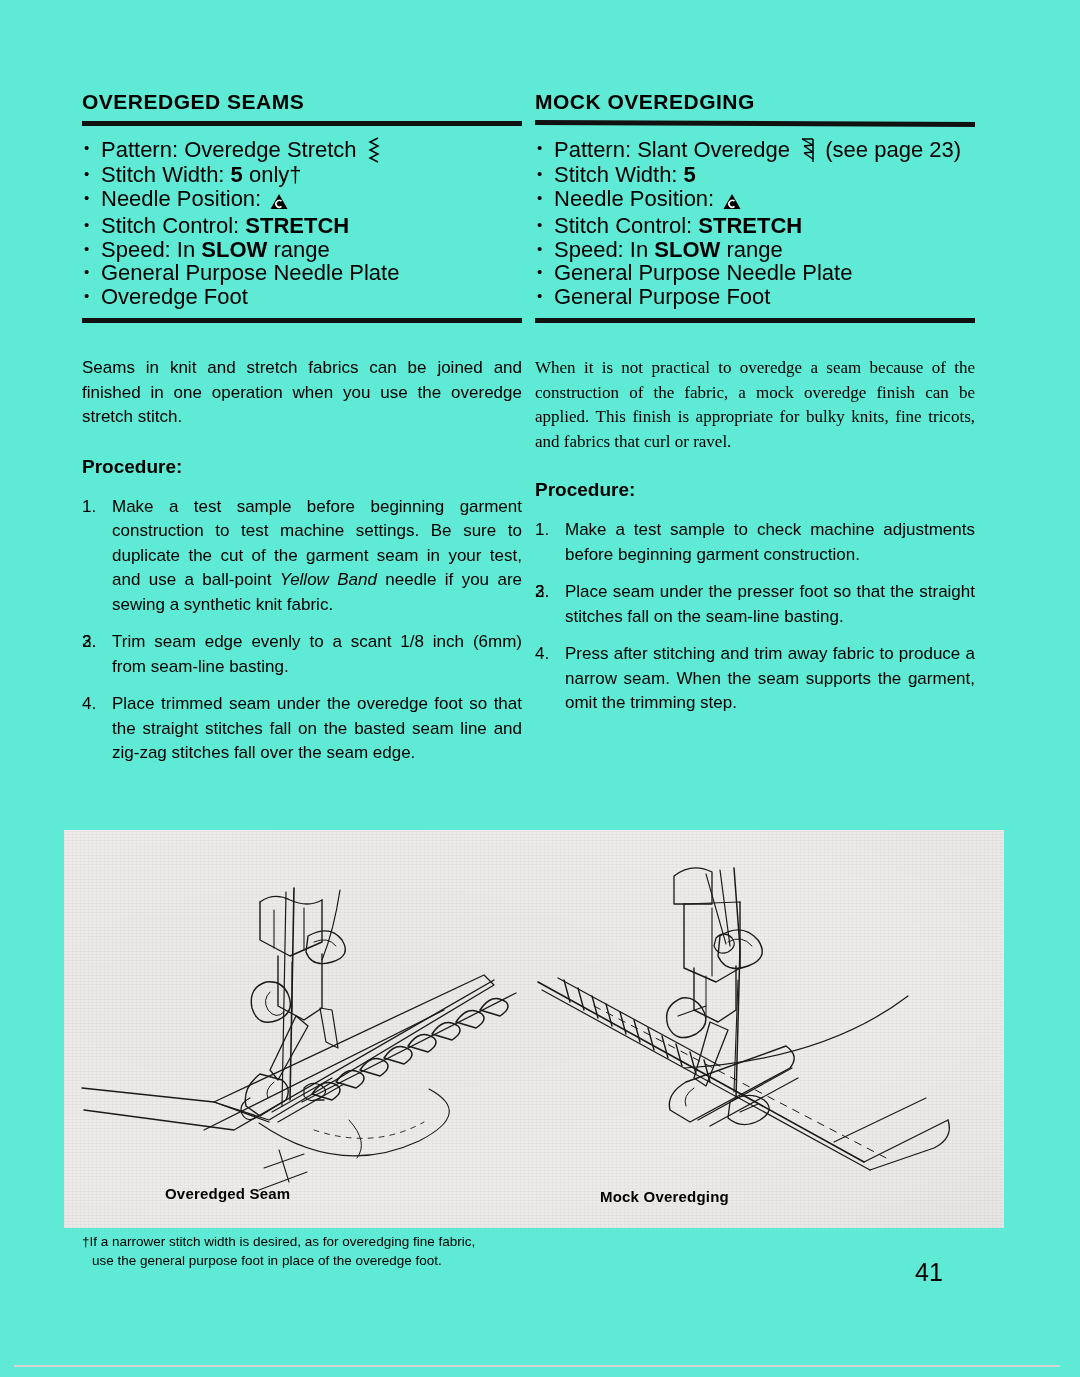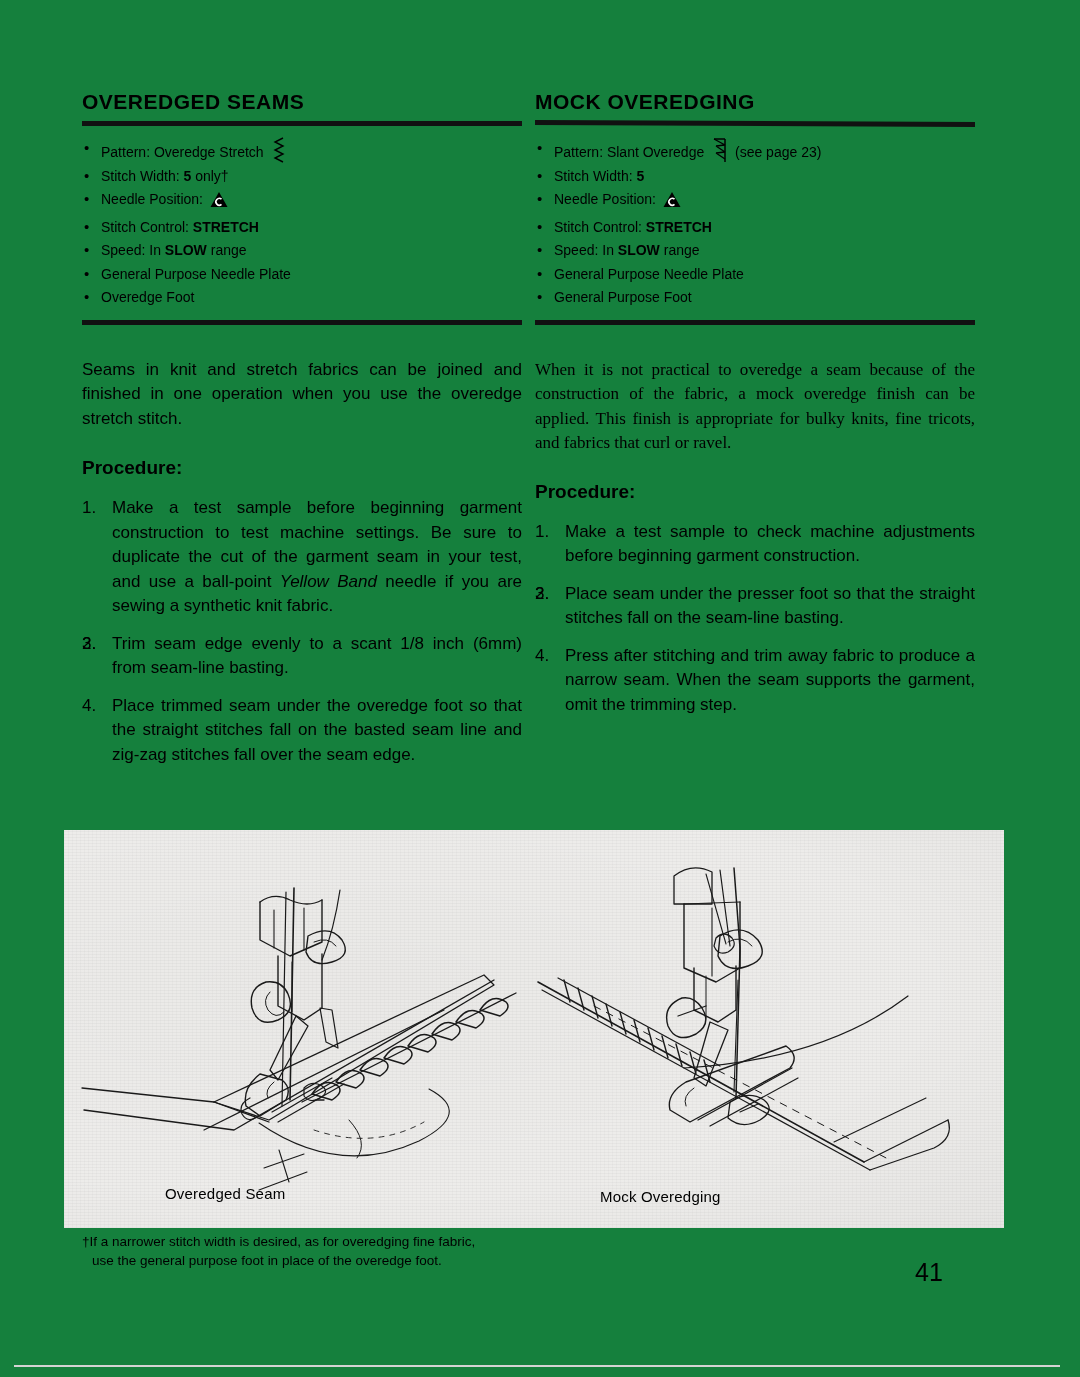--- a/index.html
+++ b/index.html
@@ -14,21 +14,21 @@
     font-family: "Liberation Sans", sans-serif;
     color: #000000;
     overflow: hidden;
   }
 
   .page {
     position: absolute;
     left: 0; top: 0;
     width: 1080px;
     height: 1377px;
-    background: #15803d;
+    background: #5eead4;
   }
   .col {
     position: absolute;
     top: 0;
     width: 440px;
   }
   .col-left  { left: 82px; }
   .col-right { left: 535px; }
 
   
@@ -50,21 +50,21 @@
   }
   .rule.thin-right { transform: skewY(0.25deg); }
 
   
   .spec-list {
     list-style: none;
     margin: 0;
     padding: 11px 0 10px 0;
   }
   .spec-list li {
-    font-size: 14px;
+    font-size: 22px;
     line-height: 23.5px;
     padding-left: 19px;
     position: relative;
     white-space: nowrap;
   }
   .spec-list li::before {
     content: "\2022";
     position: absolute;
     left: 2px;
     top: -1px;
@@ -154,21 +154,21 @@
     width: 470px;
     height: 398px;
   }
   .illus-left  { left: 0px; }
   .illus-right { left: 470px; }
   .illus svg { display: block; }
 
   .illus-caption {
     position: absolute;
     font-size: 15px;
-    font-weight: normal;
+    font-weight: bold;
     letter-spacing: 0.2px;
   }
   .cap-left  { left: 165px; top: 1185px; }
   .cap-right { left: 600px; top: 1188px; }
 
   
   .footnote {
     position: absolute;
     left: 82px;
     top: 1232px;

